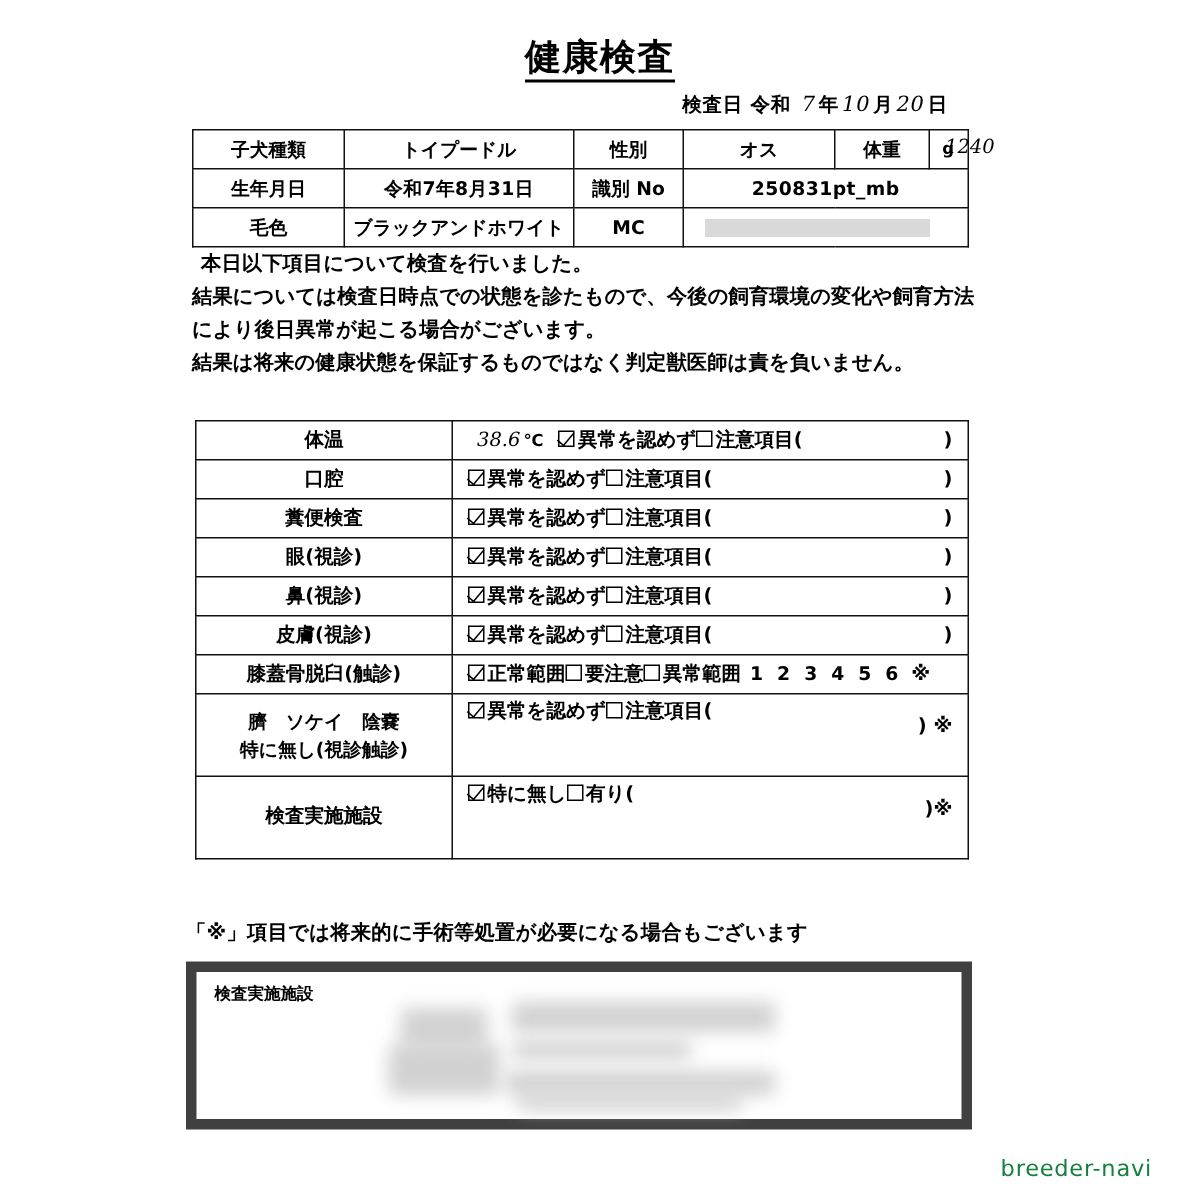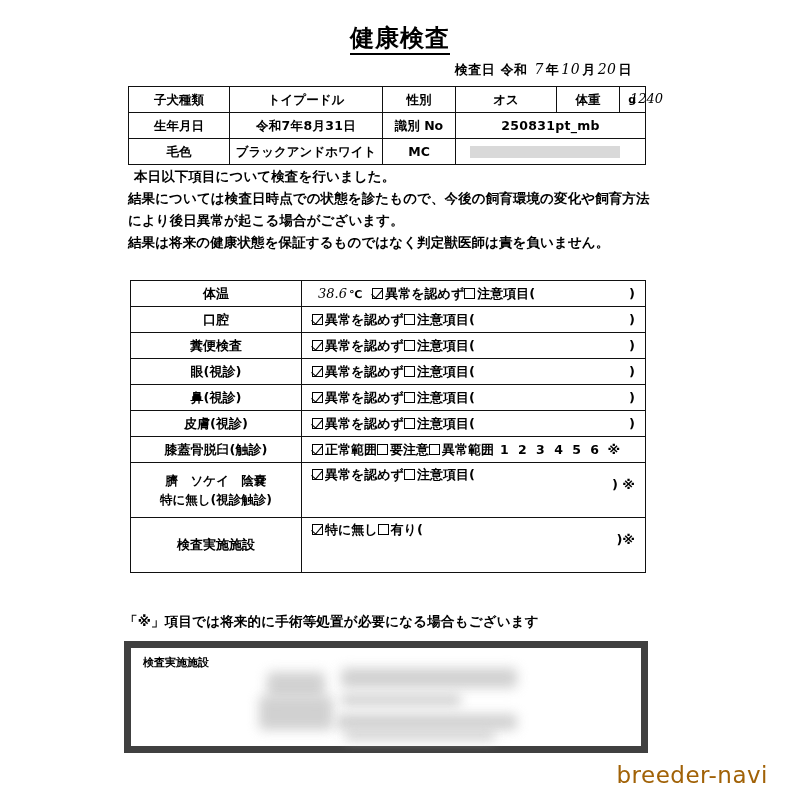--- a/index.html
+++ b/index.html
@@ -276,22 +276,22 @@
   .bb3 { left: 10px;  top: 28px; width: 74px;  height: 34px; }
   .bb4 { left: 92px;  top: 26px; width: 120px; height: 12px; }
   .bb5 { left: 88px;  top: 46px; width: 180px; height: 16px; }
   .bb6 { left: 96px;  top: 62px; width: 150px; height: 10px; }
 
   
   .watermark {
     position: absolute;
     right: 32px;
     bottom: 12px;
-    font-size: 23px;
-    color: #a16207;
+    font-size: 15px;
+    color: #15803d;
     letter-spacing: 0.5px;
     font-family: "DejaVu Sans", "Liberation Sans", sans-serif;
   }
 </style>
 </head>
 <body>
 
 <div class="page">
 
   <div class="doc-title">

